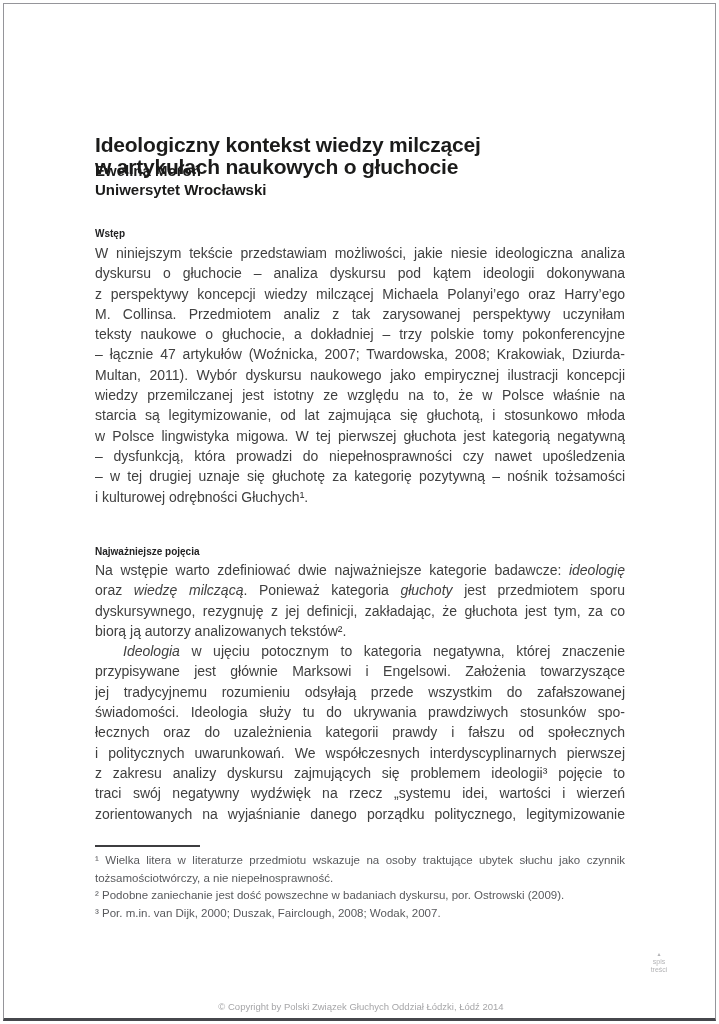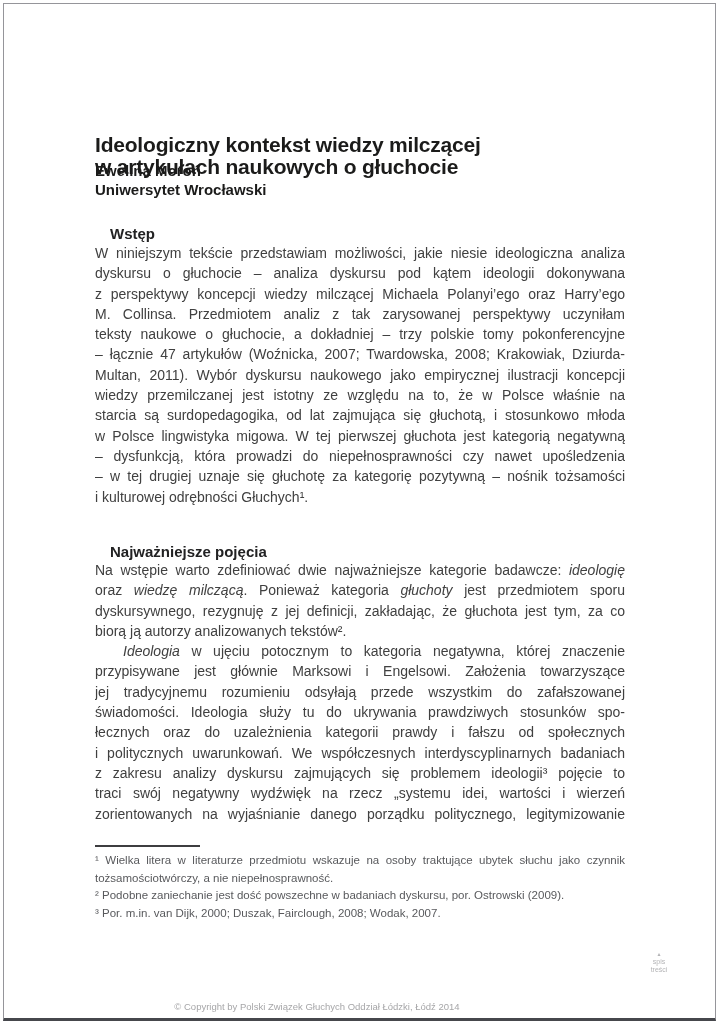--- a/index.html
+++ b/index.html
@@ -19,21 +19,21 @@
   .title{
     top:114px;font-size:21px;line-height:21.5px;font-weight:bold;
     color:#1b1b1a;letter-spacing:-0.2px;margin-top:20px;
   }
   .byline{
     top:162px;font-size:15px;line-height:18.5px;font-weight:bold;color:#1b1b1a;
   }
   
   .h-wstep{top:224px;}
   .h-pojecia{top:542px;}
-  .shead{font-size:15px;line-height:20px;font-weight:bold;color:#222223;margin-left:15px;}
+  .shead{font-size:10px;line-height:20px;font-weight:bold;color:#222223;}
   
   .body-block{color:#404040;font-size:14px;}
   .wstep-body{top:243px;}
   .pojecia-body{top:560px;}
   .bl{
     height:20.3px;line-height:20.3px;overflow:hidden;
     text-align:justify;text-align-last:justify;
   }
   .bl.last{text-align-last:left;}
   .bl .it,.bl i{font-style:italic;}
@@ -45,21 +45,21 @@
   .fl.just{text-align:justify;text-align-last:justify;}
   
   .toc{
     position:absolute;left:629px;top:951px;width:60px;
     text-align:center;color:#b4b4b6;font-size:7px;line-height:8px;
     cursor:pointer;
   }
   .toc .arr{font-size:6px;line-height:7px;}
   .copyright{
     position:absolute;left:0;top:1001px;width:634px;text-align:center;
-    color:#a6a6a8;font-size:9.5px;line-height:12px;
+    color:#a6a6a8;font-size:9.5px;line-height:12px;padding-left:44px;
   }
 </style>
 </head>
 <body>
 
 <div class="frame"></div>
 
 <div class="abs title">
     <div>Ideologiczny kontekst wiedzy milczącej</div>
     <div>w artykułach naukowych o głuchocie</div>
@@ -74,40 +74,40 @@
 
 <div class="abs wstep-body body-block">
   <div class="bl">W niniejszym tekście przedstawiam możliwości, jakie niesie ideologiczna analiza</div>
   <div class="bl">dyskursu o głuchocie – analiza dyskursu pod kątem ideologii dokonywana</div>
   <div class="bl">z perspektywy koncepcji wiedzy milczącej Michaela Polanyi’ego oraz Harry’ego</div>
   <div class="bl">M. Collinsa. Przedmiotem analiz z tak zarysowanej perspektywy uczyniłam</div>
   <div class="bl">teksty naukowe o głuchocie, a dokładniej – trzy polskie tomy pokonferencyjne</div>
   <div class="bl">– łącznie 47 artykułów (Woźnicka, 2007; Twardowska, 2008; Krakowiak, Dziurda-</div>
   <div class="bl">Multan, 2011). Wybór dyskursu naukowego jako empirycznej ilustracji koncepcji</div>
   <div class="bl">wiedzy przemilczanej jest istotny ze względu na to, że w Polsce właśnie na</div>
-  <div class="bl">starcia są surdopedagogika, od lat zajmująca się głuchotą, i stosunkowo młoda</div>
+  <div class="bl">starcia są legitymizowanie, od lat zajmująca się głuchotą, i stosunkowo młoda</div>
   <div class="bl">w Polsce lingwistyka migowa. W tej pierwszej głuchota jest kategorią negatywną</div>
   <div class="bl">– dysfunkcją, która prowadzi do niepełnosprawności czy nawet upośledzenia</div>
   <div class="bl">– w tej drugiej uznaje się głuchotę za kategorię pozytywną – nośnik tożsamości</div>
   <div class="bl last">i kulturowej odrębności Głuchych¹.</div>
 </div>
 
 <div class="abs h-pojecia shead">Najważniejsze pojęcia</div>
 
 <div class="abs pojecia-body body-block">
   <div class="bl"><span>Na wstępie warto zdefiniować dwie najważniejsze kategorie badawcze: </span><i>ideologię</i></div>
   <div class="bl"><span>oraz </span><i>wiedzę milczącą</i><span>. Ponieważ kategoria </span><i>głuchoty</i><span> jest przedmiotem sporu</span></div>
   <div class="bl">dyskursywnego, rezygnuję z jej definicji, zakładając, że głuchota jest tym, za co</div>
   <div class="bl last">biorą ją autorzy analizowanych tekstów².</div>
   <div class="bl indent"><i>Ideologia</i><span> w ujęciu potocznym to kategoria negatywna, której znaczenie</span></div>
   <div class="bl">przypisywane jest głównie Marksowi i Engelsowi. Założenia towarzyszące</div>
   <div class="bl">jej tradycyjnemu rozumieniu odsyłają przede wszystkim do zafałszowanej</div>
   <div class="bl">świadomości. Ideologia służy tu do ukrywania prawdziwych stosunków spo-</div>
   <div class="bl">łecznych oraz do uzależnienia kategorii prawdy i fałszu od społecznych</div>
-  <div class="bl">i politycznych uwarunkowań. We współczesnych interdyscyplinarnych badaniach</div>
+  <div class="bl">i politycznych uwarunkowań. We współczesnych interdyscyplinarnych pierwszej</div>
   <div class="bl">z zakresu analizy dyskursu zajmujących się problemem ideologii³ pojęcie to</div>
   <div class="bl">traci swój negatywny wydźwięk na rzecz „systemu idei, wartości i wierzeń</div>
   <div class="bl">zorientowanych na wyjaśnianie danego porządku politycznego, legitymizowanie</div>
 </div>
 
 <div class="abs fnrule"></div>
 <div class="abs footnotes">
   <div class="fl just">¹ Wielka litera w literaturze przedmiotu wskazuje na osoby traktujące ubytek słuchu jako czynnik</div>
   <div class="fl">tożsamościotwórczy, a nie niepełnosprawność.</div>
   <div class="fl">² Podobne zaniechanie jest dość powszechne w badaniach dyskursu, por. Ostrowski (2009).</div>

